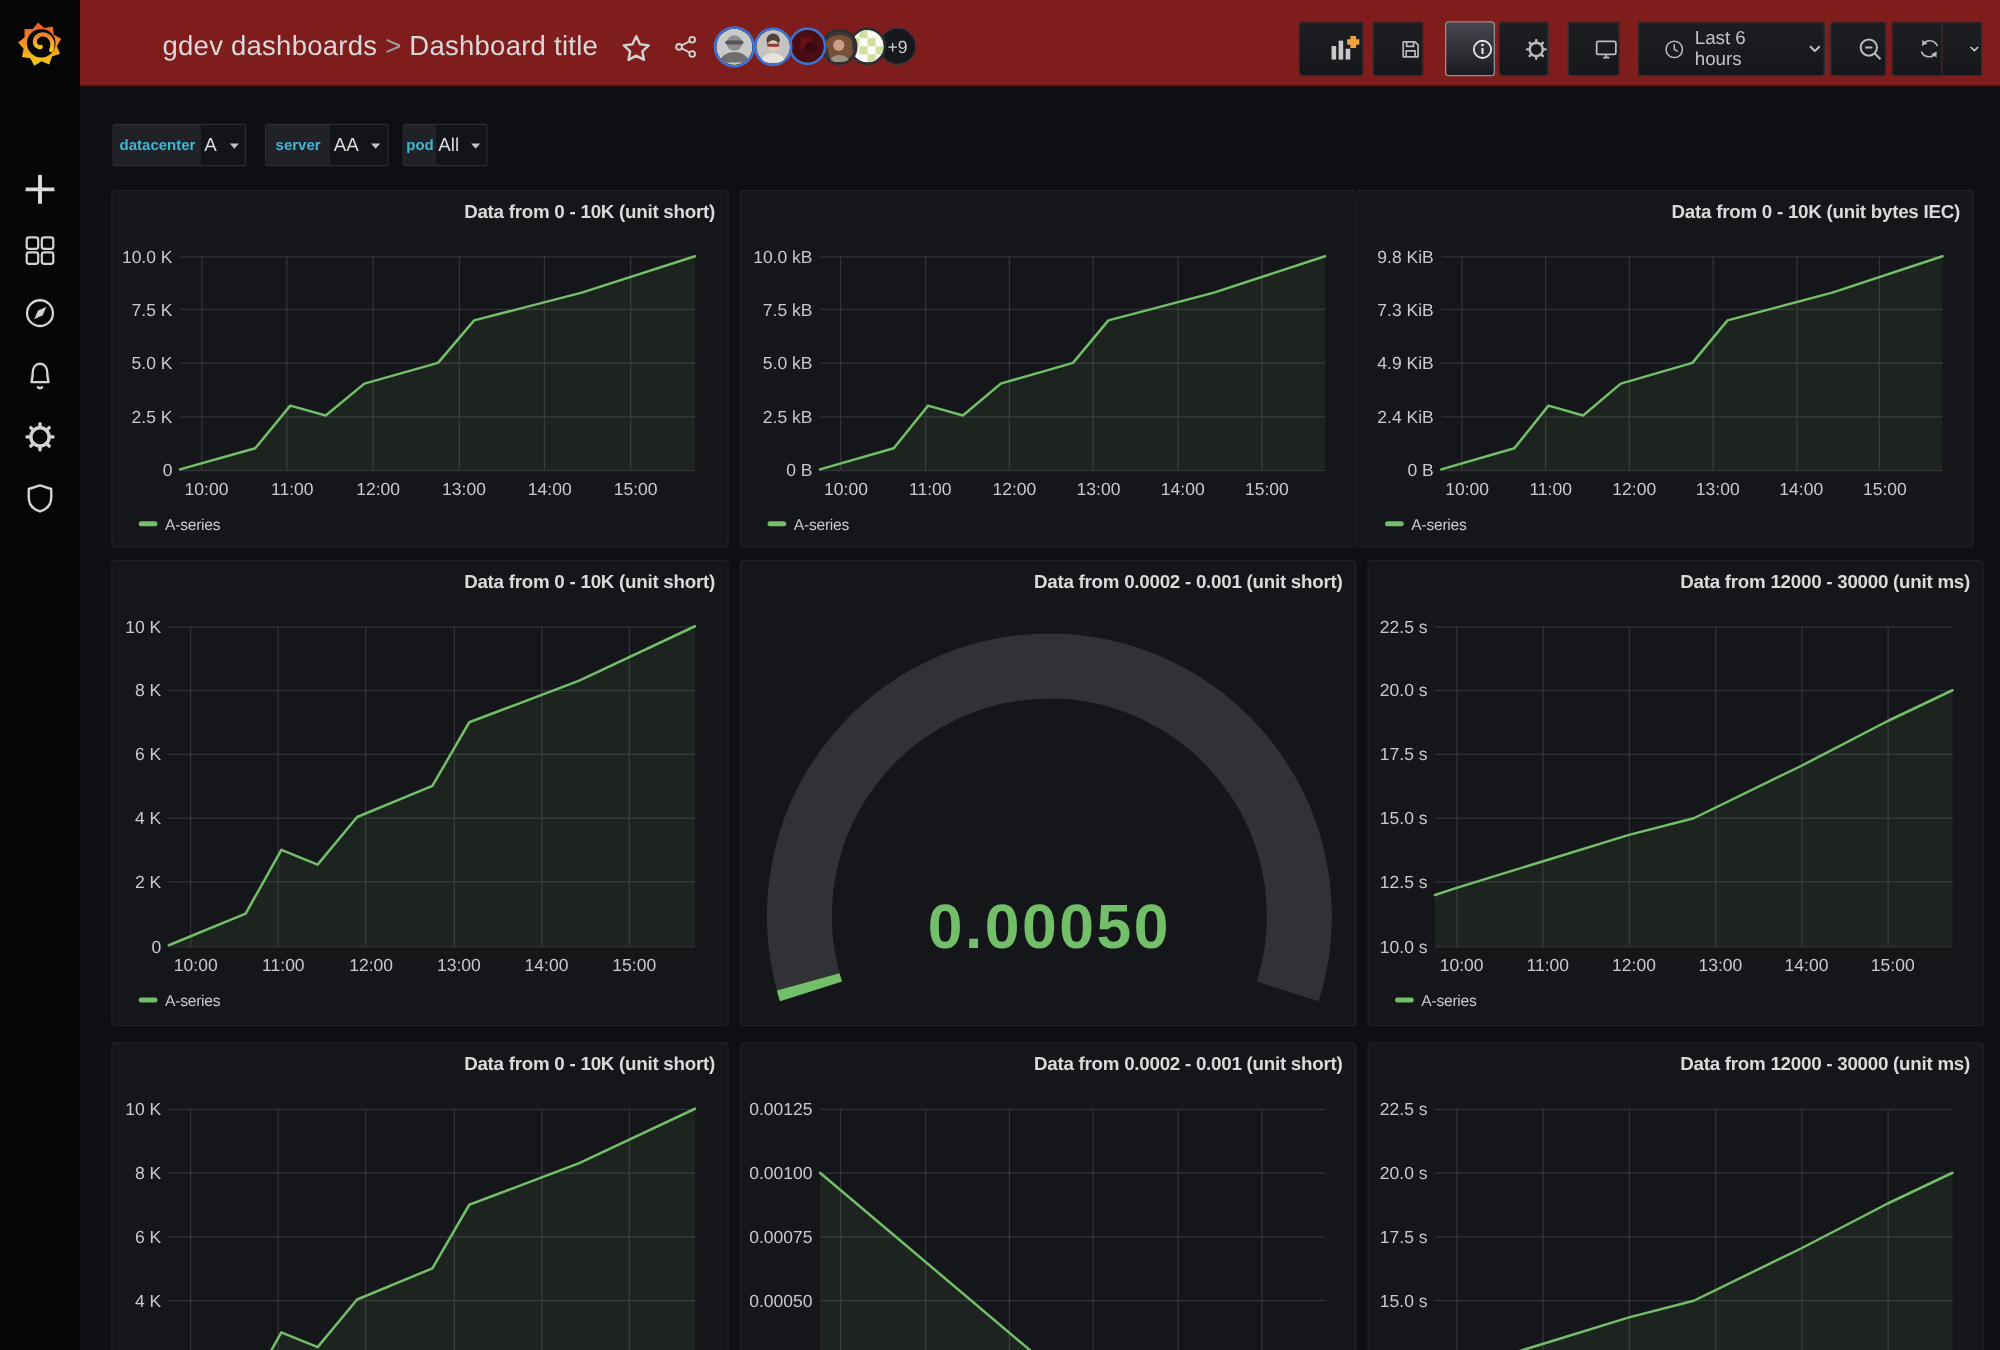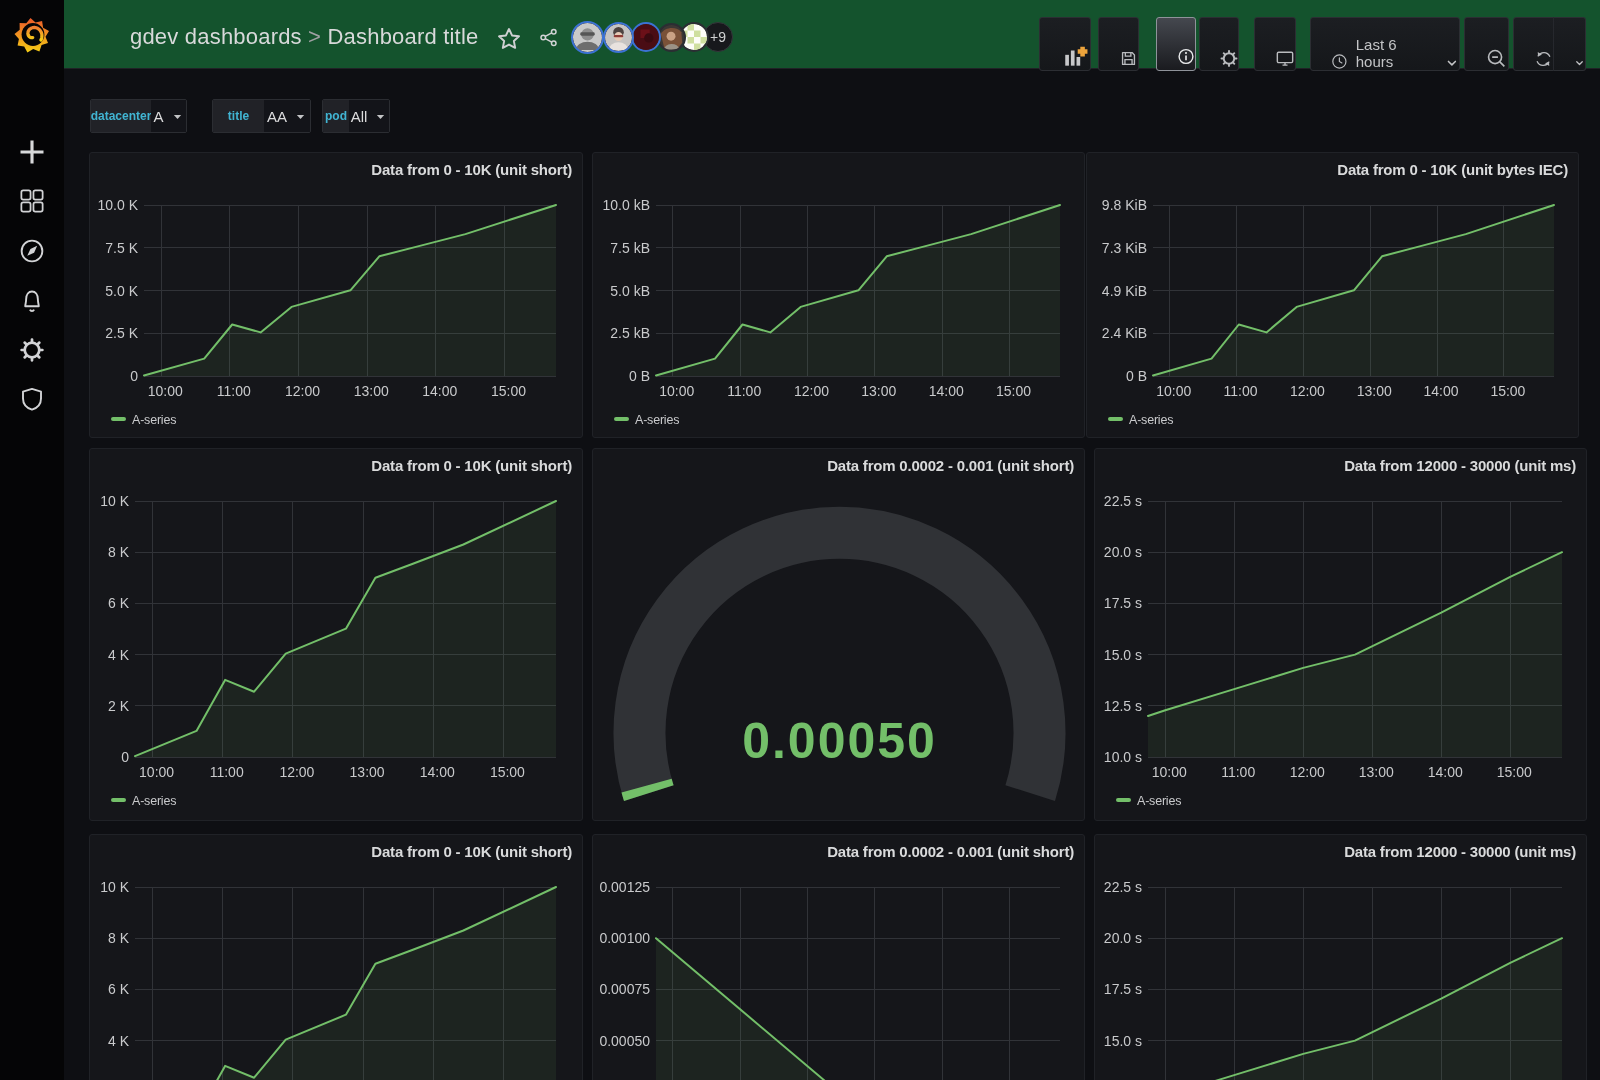--- a/index.html
+++ b/index.html
@@ -1,30 +1,30 @@
 <!DOCTYPE html>
 <html><head><meta charset="utf-8"><title>Grafana</title>
 <style>
 * { margin:0; padding:0; box-sizing:border-box; }
 html,body { width:1600px; height:1080px; overflow:hidden; background:#0e0f13;
   font-family:"Liberation Sans", sans-serif; }
 .sidebar { position:absolute; left:0; top:0; width:64px; height:1080px; background:#050506; z-index:5; }
 .side-ic { position:absolute; left:50%; transform:translate(-50%,-50%); }
-.header { position:absolute; left:64px; top:0; width:1536px; height:69px; background:#14532d;
+.header { position:absolute; left:64px; top:0; width:1536px; height:69px; background:#7f1d1d;
   border-bottom:1px solid #202226; z-index:4; }
 .crumb { position:absolute; left:66px; top:24px; font-size:22px; color:#d8d9da; letter-spacing:0.2px; }
 .hic { position:absolute; top:0; }
 .av { position:absolute; border-radius:50%; border-style:solid; overflow:hidden; background:#333; }
 .av svg { width:100%; height:100%; display:block; }
 .avrow { position:absolute; left:511px; top:0; height:69px; }
 .plus9 { position:absolute; left:128px; top:22px; width:30px; height:30px; border-radius:50%;
   background:#17181c; border:1.5px solid #34363b; color:#cfd0d2; font-size:14px; text-align:center;
   line-height:28px; }
-.btn { position:absolute; top:17px; height:54px; border:1px solid #2c2e33; border-radius:3px;
-  background:linear-gradient(180deg,#1c1e22,#15171a); display:flex; align-items:flex-end; justify-content:center;padding-left:20px; }
+.btn { position:absolute; top:17px; height:44px; border:1px solid #2c2e33; border-radius:3px;
+  background:linear-gradient(180deg,#1c1e22,#15171a); display:flex; align-items:center; justify-content:center;padding-left:20px; }
 .btn.active { background:linear-gradient(180deg,#45484f,#1a1b1f); border-color:#8f939a; }
 .content { position:absolute; left:64px; top:70px; width:1536px; height:1010px; }
 .vargroup { position:absolute; top:29px; height:34px; display:flex; border-radius:2px; overflow:hidden;
   border:1px solid #2b2d32; }
 .varlabel { background:#212227; color:#41b4d2; font-size:12px; font-weight:700; display:flex;
   align-items:center; justify-content:center; }
 .varval { background:#131419; color:#dcdcdd; font-size:15px; font-weight:500; display:flex; align-items:center;
   justify-content:center; gap:7px; }
 .panel { position:absolute; background:#15161a; border:1px solid #202227; border-radius:3px; }
 .ptitle { position:absolute; left:0; top:8px; width:100%; text-align:right; font-size:15px;
@@ -210,27 +210,27 @@
       </svg>
     </div>
   <div class="btn" style="left:1489px;width:33px;border-radius:0 3px 3px 0;border-left:1px solid #26282d">
       <svg width="14" height="14" viewBox="0 0 16 16">
         <path d="M4 6.2l4 4 4-4" fill="none" stroke="#c3c4c6" stroke-width="1.8" stroke-linecap="round" stroke-linejoin="round"></path>
       </svg>
     </div>
 </div>
 <div class="content">
   <div class="vargroup" style="left:26px">
-    <div class="varlabel" style="width:60px">datacenter</div>
+    <div class="varlabel" style="width:70px">datacenter</div>
     <div class="varval" style="width:35px">A <svg width="13" height="13" viewBox="0 0 16 16">
           <path d="M3.5 6l4.5 5 4.5-5z" fill="#c3c4c6"></path>
         </svg></div>
   </div>
   <div class="vargroup" style="left:148px">
-    <div class="varlabel" style="width:51px">title</div>
+    <div class="varlabel" style="width:51px">server</div>
     <div class="varval" style="width:46px">AA <svg width="13" height="13" viewBox="0 0 16 16">
           <path d="M3.5 6l4.5 5 4.5-5z" fill="#c3c4c6"></path>
         </svg></div>
   </div>
   <div class="vargroup" style="left:258px">
     <div class="varlabel" style="width:26px">pod</div>
     <div class="varval" style="width:40px">All <svg width="13" height="13" viewBox="0 0 16 16">
           <path d="M3.5 6l4.5 5 4.5-5z" fill="#c3c4c6"></path>
         </svg></div>
   </div>

